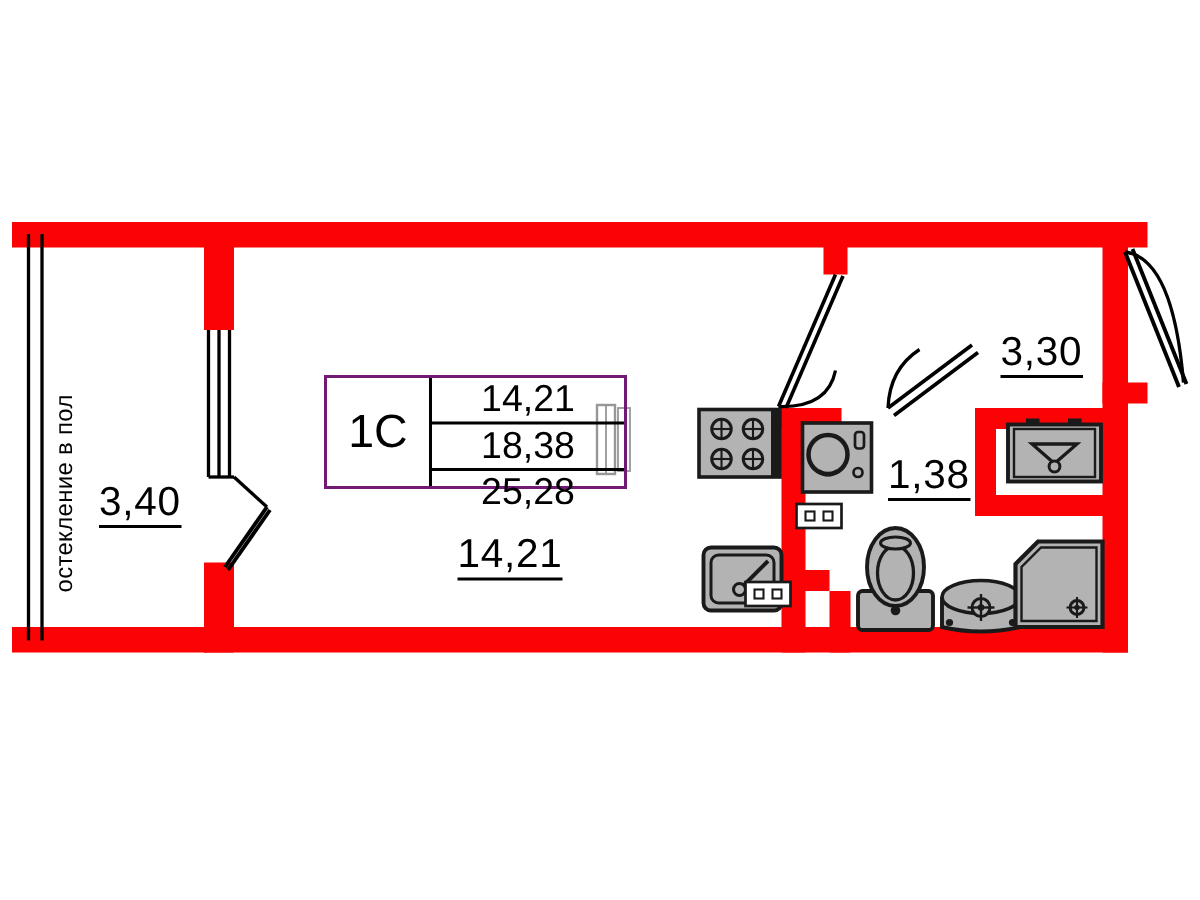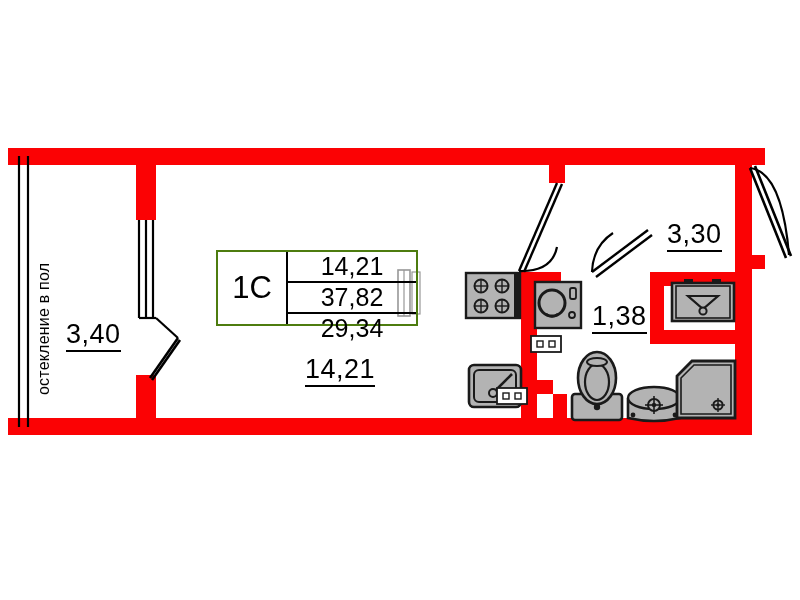--- a/index.html
+++ b/index.html
@@ -46,21 +46,21 @@
     transform-origin: left top;
     letter-spacing: 0.2px;
   }
   
   #info-table {
     position: absolute;
     left: 216px;
     top: 250px;
     width: 202px;
     height: 76px;
-    border: 2px solid #4d7c0f;
+    border: 2px solid #701a75;
     box-sizing: border-box;
     display: flex;
     background: transparent;
   }
   #info-table .type-cell {
     width: 70px;
     border-right: 2px solid #000;
     box-sizing: border-box;
     display: flex;
     align-items: center;
@@ -249,22 +249,22 @@
       <line x1="404" y1="270" x2="404" y2="316" stroke="#1a1a1a" stroke-width="1.2"></line>
       <rect x="412" y="272" width="8" height="42" fill="none" stroke="#1a1a1a" stroke-width="1.2"></rect>
     </g>
 
   </svg>
 
   <div id="info-table">
     <div class="type-cell">1C</div>
     <div class="values-col">
       <div class="val-cell">14,21</div>
-      <div class="val-cell">37,82</div>
-      <div class="val-cell">29,34</div>
+      <div class="val-cell">18,38</div>
+      <div class="val-cell">25,28</div>
     </div>
   </div>
 
   <div class="txt area-label" style="left:66px; top:321px;">3,40</div>
 
   <div class="txt area-label" style="left:305px; top:356px;">14,21</div>
 
   <div class="txt area-label" style="left:592px; top:303px;">1,38</div>
 
   <div class="txt area-label" style="left:667px; top:205px;margin-top:16px;">3,30</div>

